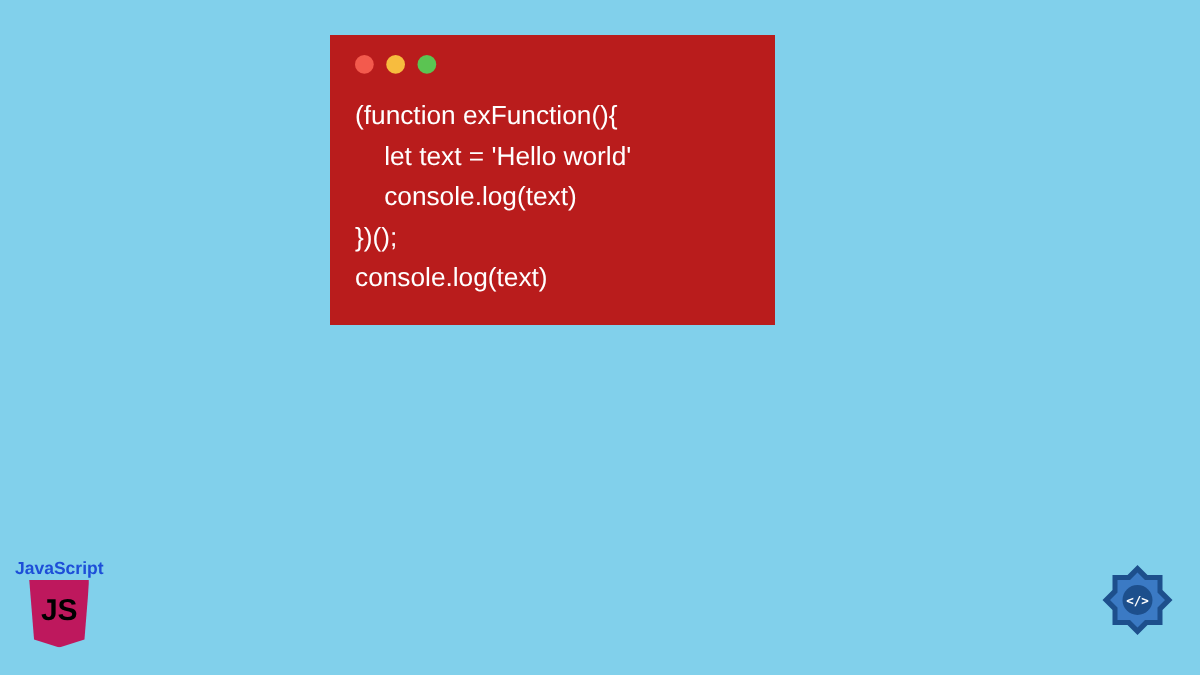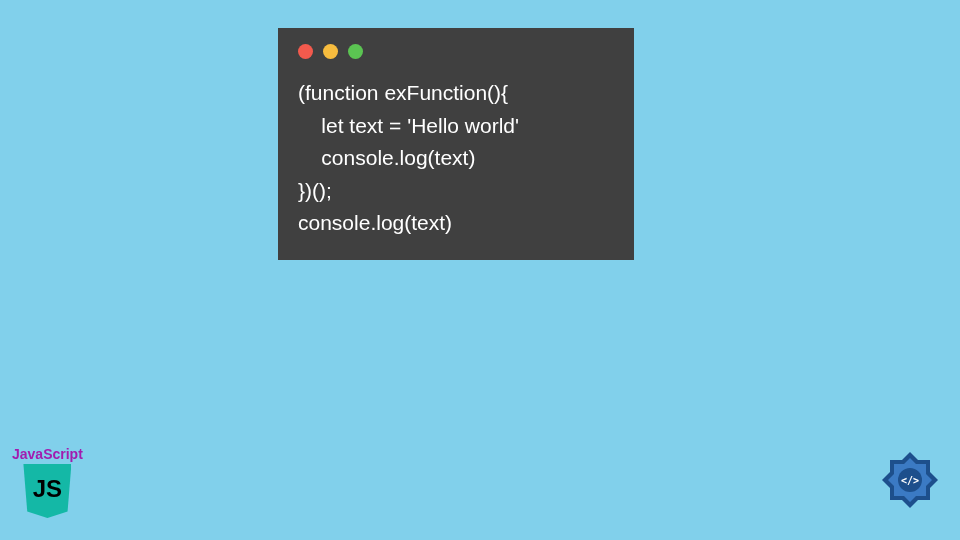--- a/index.html
+++ b/index.html
@@ -7,23 +7,23 @@
       width: 960px;
       height: 540px;
       background: #81D0EB;
       position: relative;
       font-family: Arial, sans-serif;
       overflow: hidden;
     }
     .code-window {
       position: absolute;
       top: 28px;
-      left: 278px;
+      left: 264px;
       width: 356px;
-      background: #404040;
+      background: #b91c1c;
       border-radius: 0;
       padding: 16px 20px 20px 20px;
     }
     .traffic-lights {
       display: flex;
       gap: 10px;
       margin-bottom: 18px;
     }
     .dot {
       width: 15px;
@@ -42,29 +42,29 @@
     }
     .js-badge {
       position: absolute;
       left: 12px;
       bottom: 22px;
       display: flex;
       flex-direction: column;
       align-items: center;
     }
     .js-label {
-      color: #a21caf;
+      color: #1d4ed8;
       font-size: 14px;
       font-weight: bold;
       margin-bottom: 2px;
     }
     .js-shield {
       width: 48px;
       height: 54px;
-      background: #14b8a6;
+      background: #be185d;
       position: relative;
       clip-path: polygon(0 0, 100% 0, 92% 88%, 50% 100%, 8% 88%);
       display: flex;
       align-items: center;
       justify-content: center;
     }
     .js-shield-text {
       color: #000;
       font-size: 24px;
       font-weight: bold;

